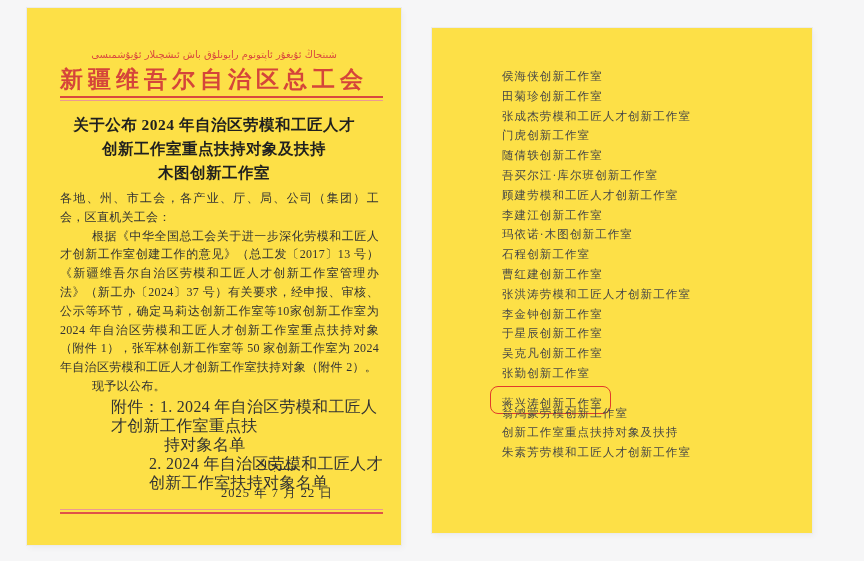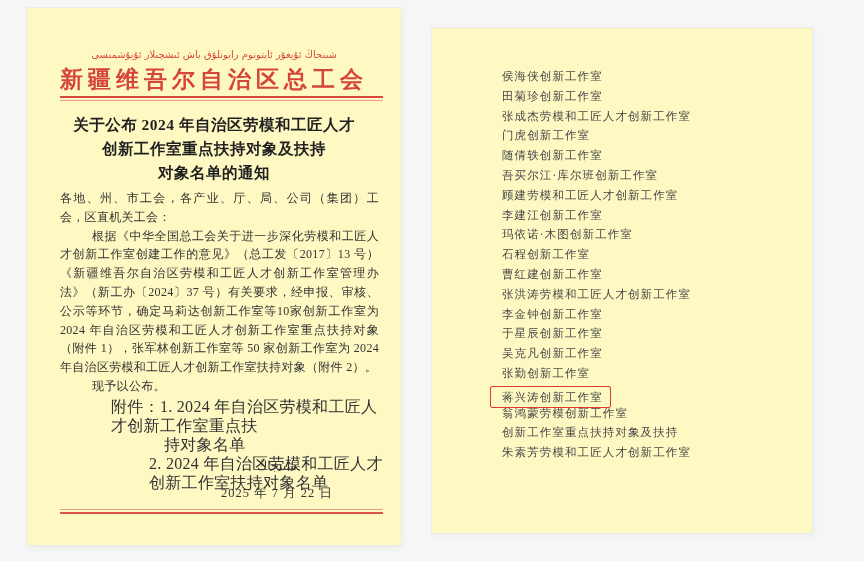--- a/index.html
+++ b/index.html
@@ -2,21 +2,21 @@
 <html><head>
 <meta charset="utf-8">
 <style>
   html,body{margin:0;padding:0;}
   body{
     width:864px;height:561px;position:relative;overflow:hidden;
     background:#f6f6f7;
     font-family:"Liberation Serif","DejaVu Serif",serif;
   }
   .page{
-    position:absolute;background:#fef9c3;
+    position:absolute;background:#fde047;
     box-shadow:0 0 0 1px #ebebec, 2px 3px 6px rgba(0,0,0,.045);
   }
   #page-left{left:27px;top:8px;width:374px;height:537px;}
   #page-right{left:432px;top:28px;width:380px;height:505px;}
 
   
   .uy-line{
     position:absolute;top:41px;left:0;right:0;text-align:center;
     direction:rtl;font-size:10px;line-height:12px;color:#d9493e;
     font-family:"DejaVu Sans","Liberation Sans",sans-serif;
@@ -59,37 +59,37 @@
 
   
   .roster{position:absolute;top:41px;left:70px;}
   .roster-row{
     height:19.8px;display:flex;align-items:flex-start;white-space:nowrap;
   }
   .row-text{
     font-size:11.5px;color:#474747;letter-spacing:1.1px;
   }
   .row-text.hl{
-    border:1.5px solid #e23a2b;border-radius:2px;
-    padding:3px 7px 2px 11px;margin-left:-12px;
+    border:1.5px solid #e23a2b;border-radius:8px;
+    padding:9px 7px 2px 11px;margin-left:-12px;
   }
 </style>
 </head>
 <body>
 
 <div class="page" id="page-left">
   <div class="uy-line">شىنجاڭ ئۇيغۇر ئاپتونوم رايونلۇق باش ئىشچىلار ئۇيۇشمىسى</div>
   <div class="org-name">新疆维吾尔自治区总工会</div>
   <div class="red-rule" id="header-rule"></div>
 
   <div class="doc-title">
 
   <div>关于公布 2024 年自治区劳模和工匠人才</div>
       <div>创新工作室重点扶持对象及扶持</div>
-      <div>对象名单的通知</div>
+      <div>木图创新工作室</div>
     </div>
 
   <div class="body-text">
     <p>各地、州、市工会，各产业、厅、局、公司（集团）工会，区直机关工会：</p>
     <p class="indent">根据《中华全国总工会关于进一步深化劳模和工匠人才创新工作室创建工作的意见》（总工发〔2017〕13 号）《新疆维吾尔自治区劳模和工匠人才创新工作室管理办法》（新工办〔2024〕37 号）有关要求，经申报、审核、公示等环节，确定马莉达创新工作室等10家创新工作室为 2024 年自治区劳模和工匠人才创新工作室重点扶持对象（附件 1），张军林创新工作室等 50 家创新工作室为 2024 年自治区劳模和工匠人才创新工作室扶持对象（附件 2）。</p>
     <p class="indent">现予以公布。</p>
   </div>
 
   <div class="attachments">
 

